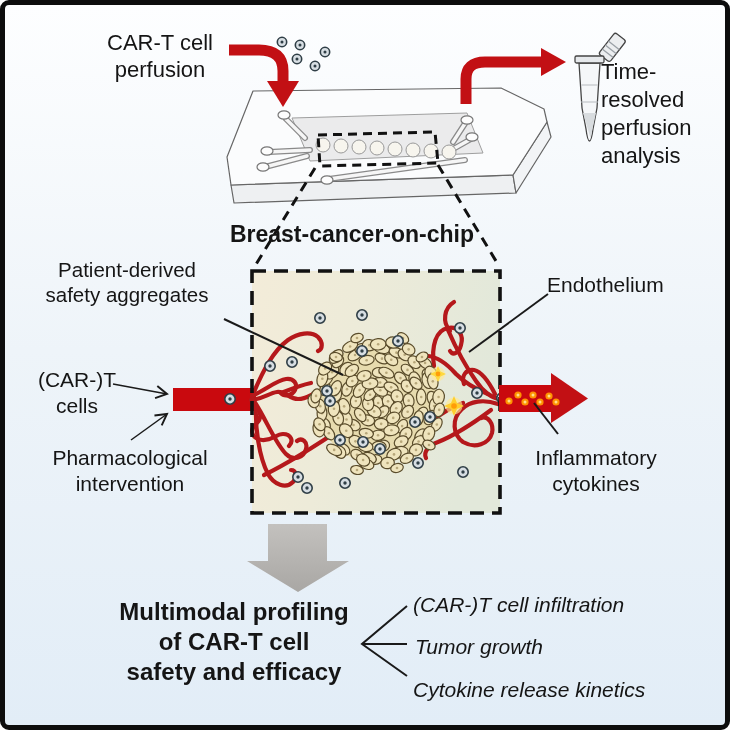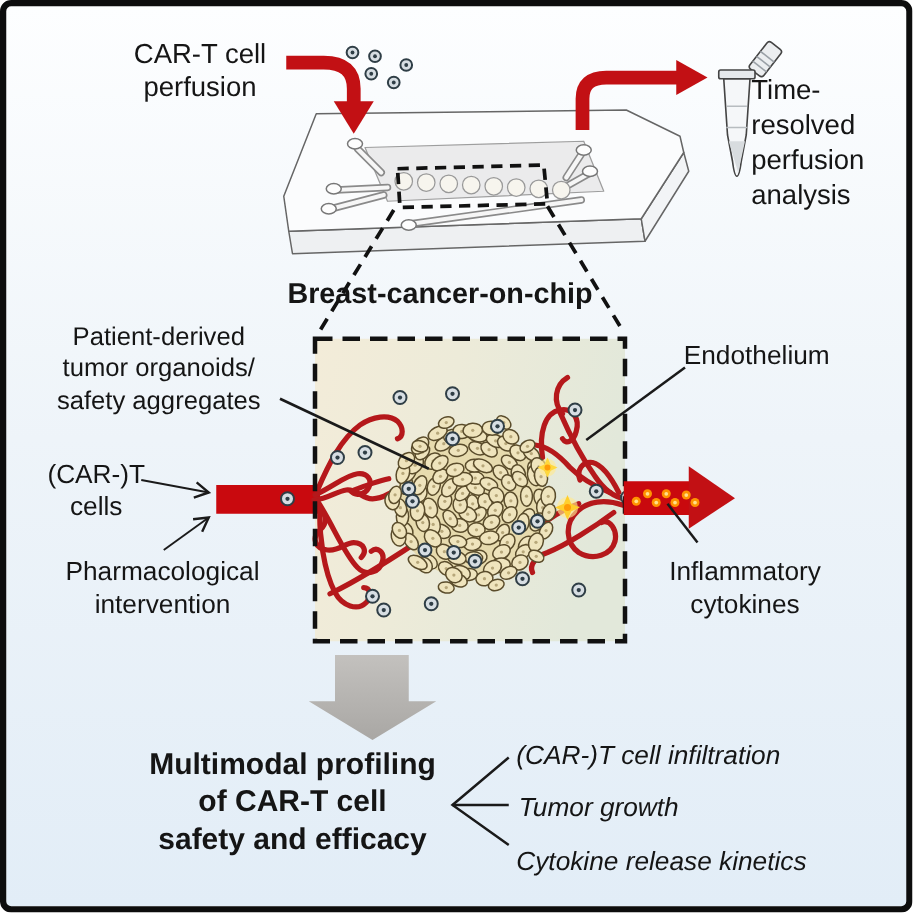--- a/index.html
+++ b/index.html
@@ -552,21 +552,20 @@
   <span>Time-</span>
   <span>resolved</span>
   <span>perfusion</span>
   <span>analysis</span>
 </div>
 
 <div class="lbl c title" style="left:347px;top:215px;">Breast-cancer-on-chip</div>
 
 <div class="lbl c f20" style="left:122px;top:252px;">
   <span>Patient-derived</span>
-  <span>tumor organoids/</span>
   <span>safety aggregates</span>
 </div>
 
 <div class="lbl c f21" style="left:72px;top:362px;text-align:center;">
   <span>(CAR-)T</span>
   <span>cells</span>
 </div>
 
 <div class="lbl c f21" style="left:125px;top:440px;">
   <span>Pharmacological</span>

